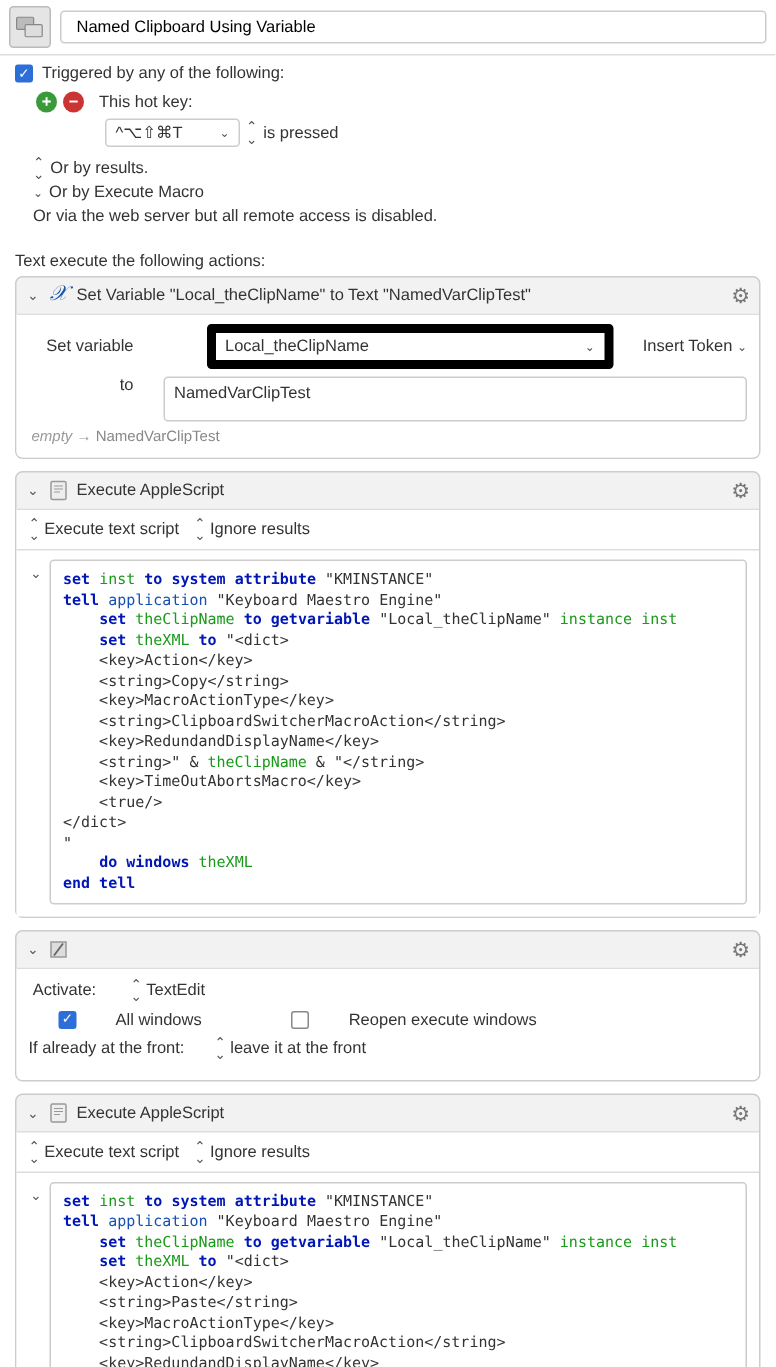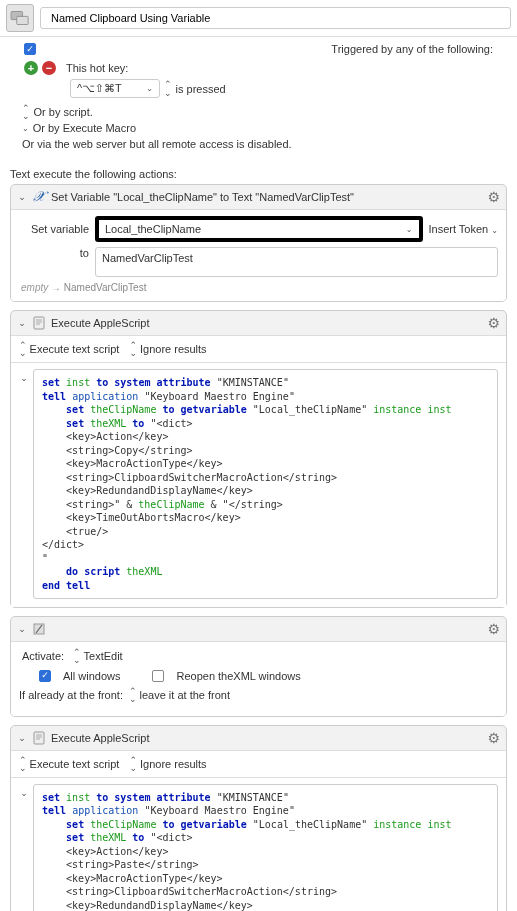--- a/index.html
+++ b/index.html
@@ -29,22 +29,21 @@
     flex: 1;
     border: 1px solid #ccc;
     border-radius: 3px;
     padding: 3px 10px;
     font-size: 11px;
     height: 22px;
   }
   .trigger-header {
     display: flex;
     align-items: center;
-    padding: 6px 24px 2px;
-    justify-content: space-between;
+    padding: 6px 10px 2px;
   }
   .checkbox {
     width: 12px; height: 12px;
     border: 1px solid #888;
     border-radius: 2px;
     margin-right: 6px;
     display: inline-flex;
     align-items: center;
     justify-content: center;
     background: #fff;
@@ -150,37 +149,38 @@
   }
   .action-body {
     background: #fff;
     border-top: 1px solid #ddd;
     padding: 6px 8px 8px;
   }
   .action-body.nested { border-radius: 0 0 4px 4px; }
   .row {
     display: flex;
     align-items: center;
-    gap: 6px;
+    gap: 20px;
     margin-bottom: 5px;
   }
   .row-label {
     width: 70px;
     text-align: right;
     color: #333;
   }
   .row-label.short { width: 48px; text-align: center; }
   .field {
-    border: 4px solid #000000;
+    border: 6px solid #000000;
     border-radius: 3px;
     padding: 3px 6px;
     font-size: 11px;
     flex: 1;
     background: #fff;
     min-height: 18px;
+    margin-left: 29px;
   }
   .field.dropdown {
     display: flex;
     justify-content: space-between;
     align-items: center;
   }
   .textarea {
     border: 1px solid #ccc;
     border-radius: 3px;
     padding: 4px 6px;
@@ -255,21 +255,21 @@
   <div class="hotkey-field">
     <span>^⌥⇧⌘T</span>
     <span class="chev-sm">⌄</span>
   </div>
   <span class="caret stepper">⌃<br>⌄</span>
   <span>is pressed</span>
 </div>
 
 <div class="sub-trigger">
   <span class="caret stepper">⌃<br>⌄</span>
-  <span>Or by script.</span>
+  <span>Or by results.</span>
 </div>
 <div class="sub-trigger">
   <span class="chev-sm">⌄</span>
   <span>Or by Execute Macro</span>
 </div>
 <div class="plain-line">Or via the web server but all remote access is disabled.</div>
 
 <div class="exec-header">Text execute the following actions:</div>
 
 <div class="action-block">
@@ -332,21 +332,21 @@
 <span class="tok-str">    &lt;key&gt;Action&lt;/key&gt;</span>
 <span class="tok-str">    &lt;string&gt;Copy&lt;/string&gt;</span>
 <span class="tok-str">    &lt;key&gt;MacroActionType&lt;/key&gt;</span>
 <span class="tok-str">    &lt;string&gt;ClipboardSwitcherMacroAction&lt;/string&gt;</span>
 <span class="tok-str">    &lt;key&gt;RedundandDisplayName&lt;/key&gt;</span>
 <span class="tok-str">    &lt;string&gt;" &amp; </span><span class="tok-id">theClipName</span><span class="tok-str"> &amp; "&lt;/string&gt;</span>
 <span class="tok-str">    &lt;key&gt;TimeOutAbortsMacro&lt;/key&gt;</span>
 <span class="tok-str">    &lt;true/&gt;</span>
 <span class="tok-str">&lt;/dict&gt;</span>
 <span class="tok-str">"</span>
-    <span class="tok-kw">do script</span> <span class="tok-id">theXML</span>
+    <span class="tok-kw">do windows</span> <span class="tok-id">theXML</span>
 <span class="tok-kw">end tell</span>
 </pre>
     </div>
   </div>
 </div>
 
 <div class="action-block">
   <div class="action-head">
     <span class="disclosure">⌄</span>
     <span class="action-icon">
@@ -363,21 +363,21 @@
       <span class="pop">
           <span class="caret stepper">⌃<br>⌄</span>
           <span>TextEdit</span>
         </span>
     </div>
     <div class="row" style="margin-left:20px">
       <span class="checkbox checked"></span>
       <span>All windows</span>
       <span style="width:20px"></span>
       <span class="checkbox"></span>
-      <span>Reopen theXML windows</span>
+      <span>Reopen execute windows</span>
     </div>
     <div class="row">
       <span>If already at the front:</span>
       <span class="pop">
           <span class="caret stepper">⌃<br>⌄</span>
           <span>leave it at the front</span>
         </span>
     </div>
   </div>
 </div>

